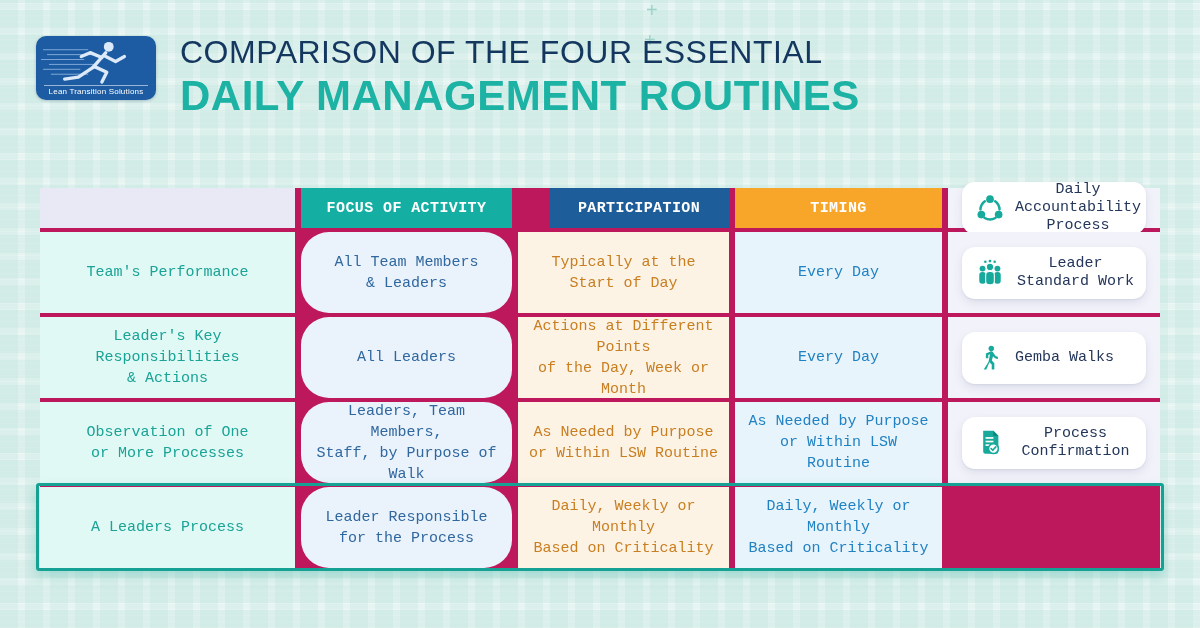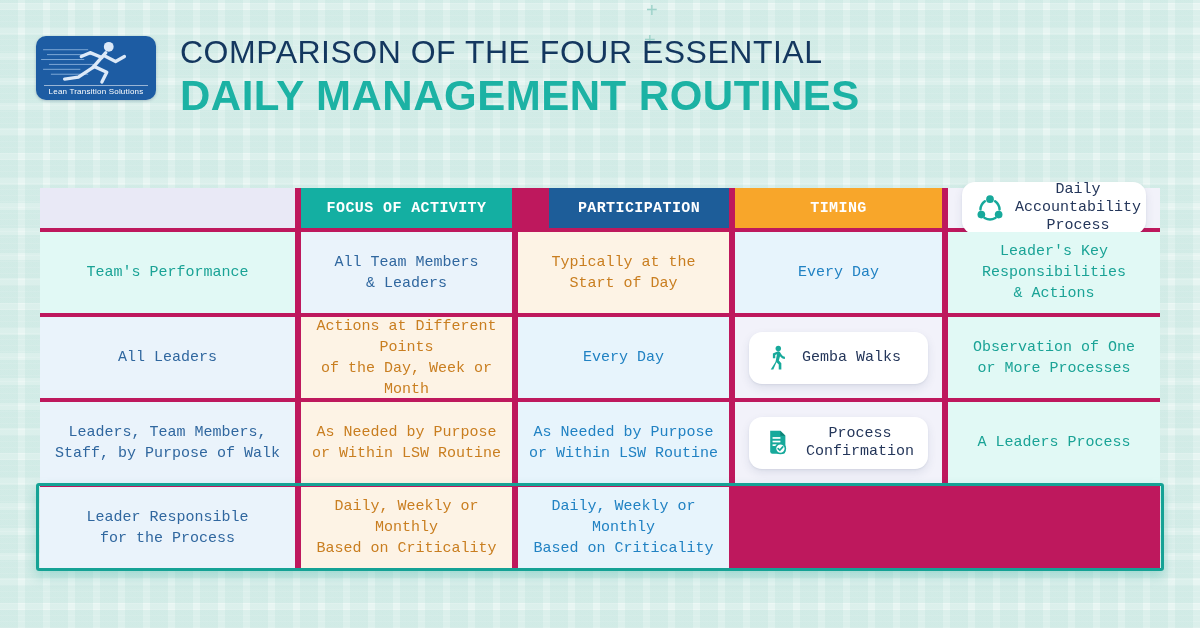--- a/index.html
+++ b/index.html
@@ -63,21 +63,21 @@
   .hcell.timing { background:#f8a62a; }
   .hcell.freq   { background:#1ca7e3; }
 
   .cell {
     display:flex; align-items:center; justify-content:center;
     text-align:center; font-size:15px; line-height:1.4; padding:4px 10px;
   }
   .cell .txt { white-space:pre-line; }
   .cell.routine { background:#f2f2fa; padding:0 14px; }
   .cell.focus   { background:#e1f9f5; color:#1aa396; }
-  .cell.part    { background:#eaf3fb; color:#30679f; }
+  .cell.part    { background:#eaf3fb; color:#30679f;border-radius:28px; }
   .cell.timing  { background:#fdf3e5; color:#c97e20; }
   .cell.freq    { background:#e7f4fc; color:#2182c3; }
 
   .routine-card {
     width:100%; height:52px; background:#fff; border-radius:13px;
     display:flex; align-items:center; gap:11px; padding:0 10px 0 14px;
     box-shadow:0 4px 10px rgba(40,60,100,.10), 0 1px 2px rgba(40,60,100,.08);
   }
   .routine-card .icon { width:28px; height:28px; flex-shrink:0; display:flex; align-items:center; justify-content:center; }
   .routine-card .label { color:#24365a; font-size:15px; line-height:1.2; text-align:center; }
@@ -156,20 +156,38 @@
         <span class="txt">All Team Members
 &amp; Leaders</span>
       </div>
     <div class="cell timing">
         <span class="txt">Typically at the Start of Day</span>
       </div>
     <div class="cell freq">
         <span class="txt">Every Day</span>
       </div>
 
+    <div class="cell routine">
+      <div class="routine-card">
+        <span class="icon">
+          <svg width="28" height="28" viewBox="0 0 24 24" fill="#17a99b">
+            <circle cx="8" cy="2.4" r="1.1"></circle>
+              <circle cx="12" cy="1.8" r="1.2"></circle>
+              <circle cx="16" cy="2.4" r="1.1"></circle>
+            <circle cx="5.6" cy="8.2" r="2.5"></circle>
+            <rect x="2.8" y="11.2" width="5.6" height="10" rx="2.6"></rect>
+            <circle cx="18.4" cy="8.2" r="2.5"></circle>
+            <rect x="15.6" y="11.2" width="5.6" height="10" rx="2.6"></rect>
+            <circle cx="12" cy="6.8" r="3.1" stroke="#ffffff" stroke-width="0.9"></circle>
+            <rect x="8.3" y="10.6" width="7.4" height="11.4" rx="3.2" stroke="#ffffff" stroke-width="0.9"></rect>
+          </svg>
+        </span>
+        <span class="label">Leader Standard Work</span>
+      </div>
+    </div>
     <div class="cell focus">
         <span class="txt">Leader's Key Responsibilities
 &amp; Actions</span>
       </div>
     <div class="cell part">
         <span class="txt">All Leaders</span>
       </div>
     <div class="cell timing">
         <span class="txt">Actions at Different Points
 of the Day, Week or Month</span>

